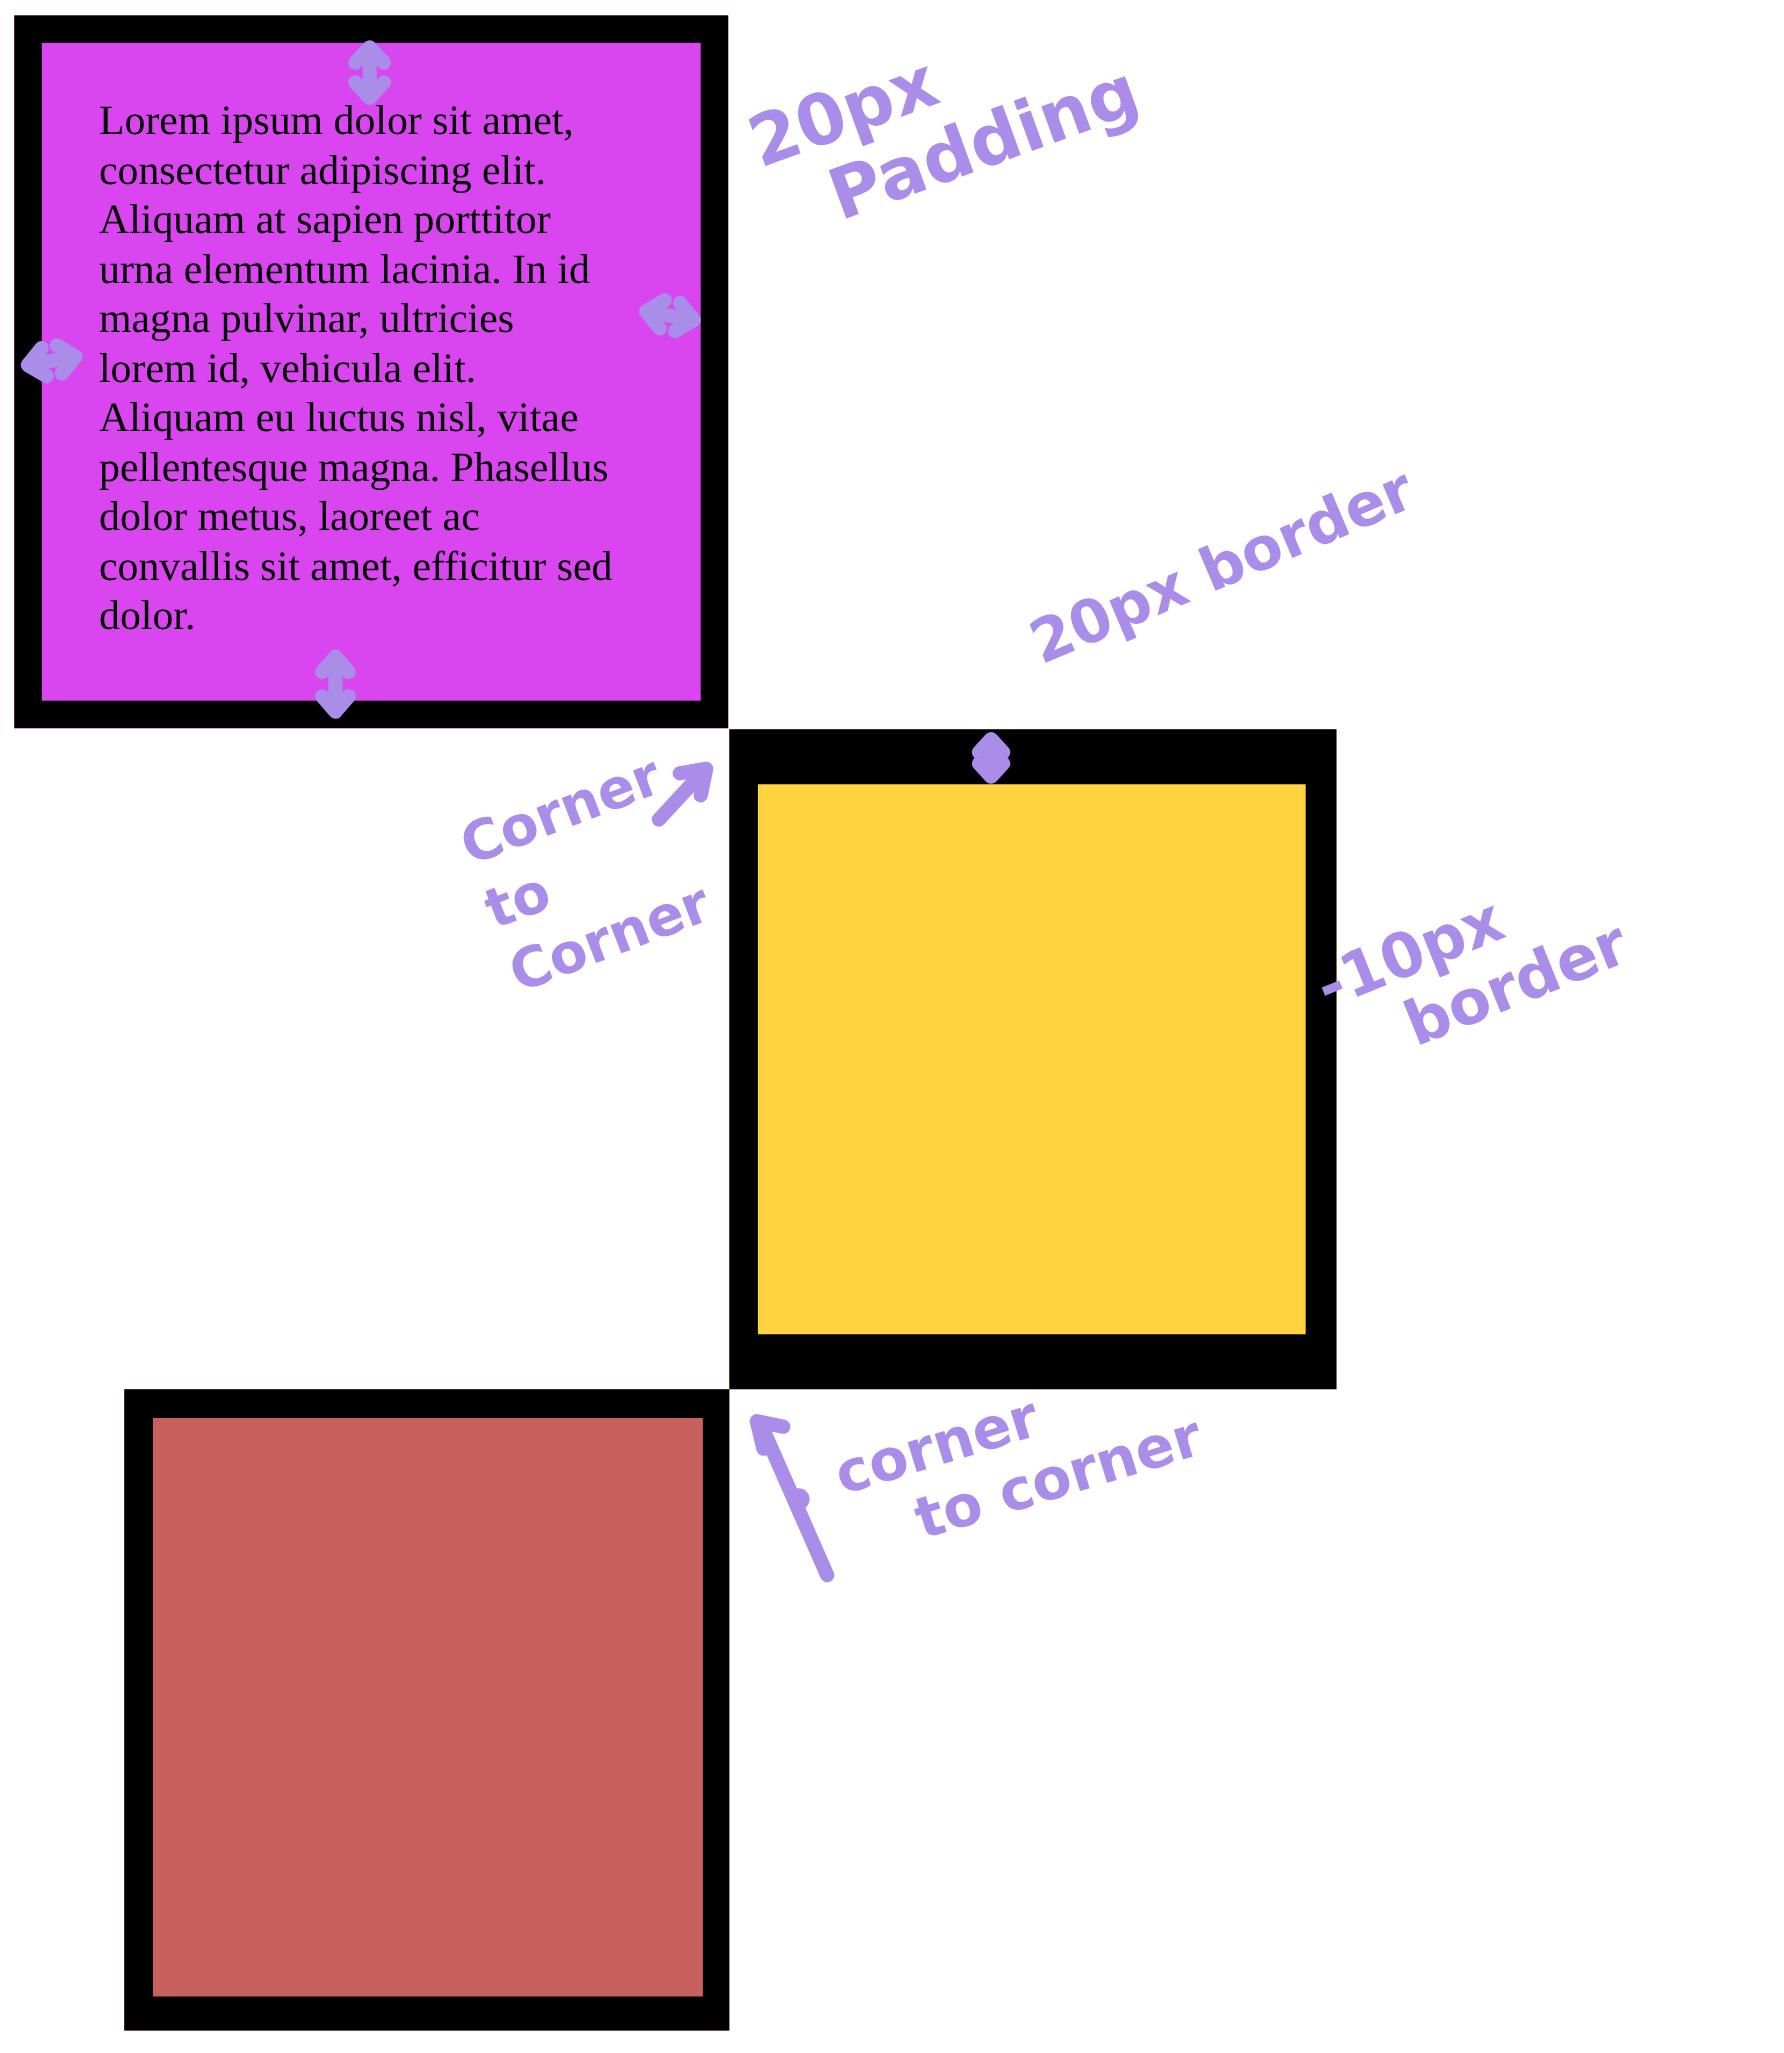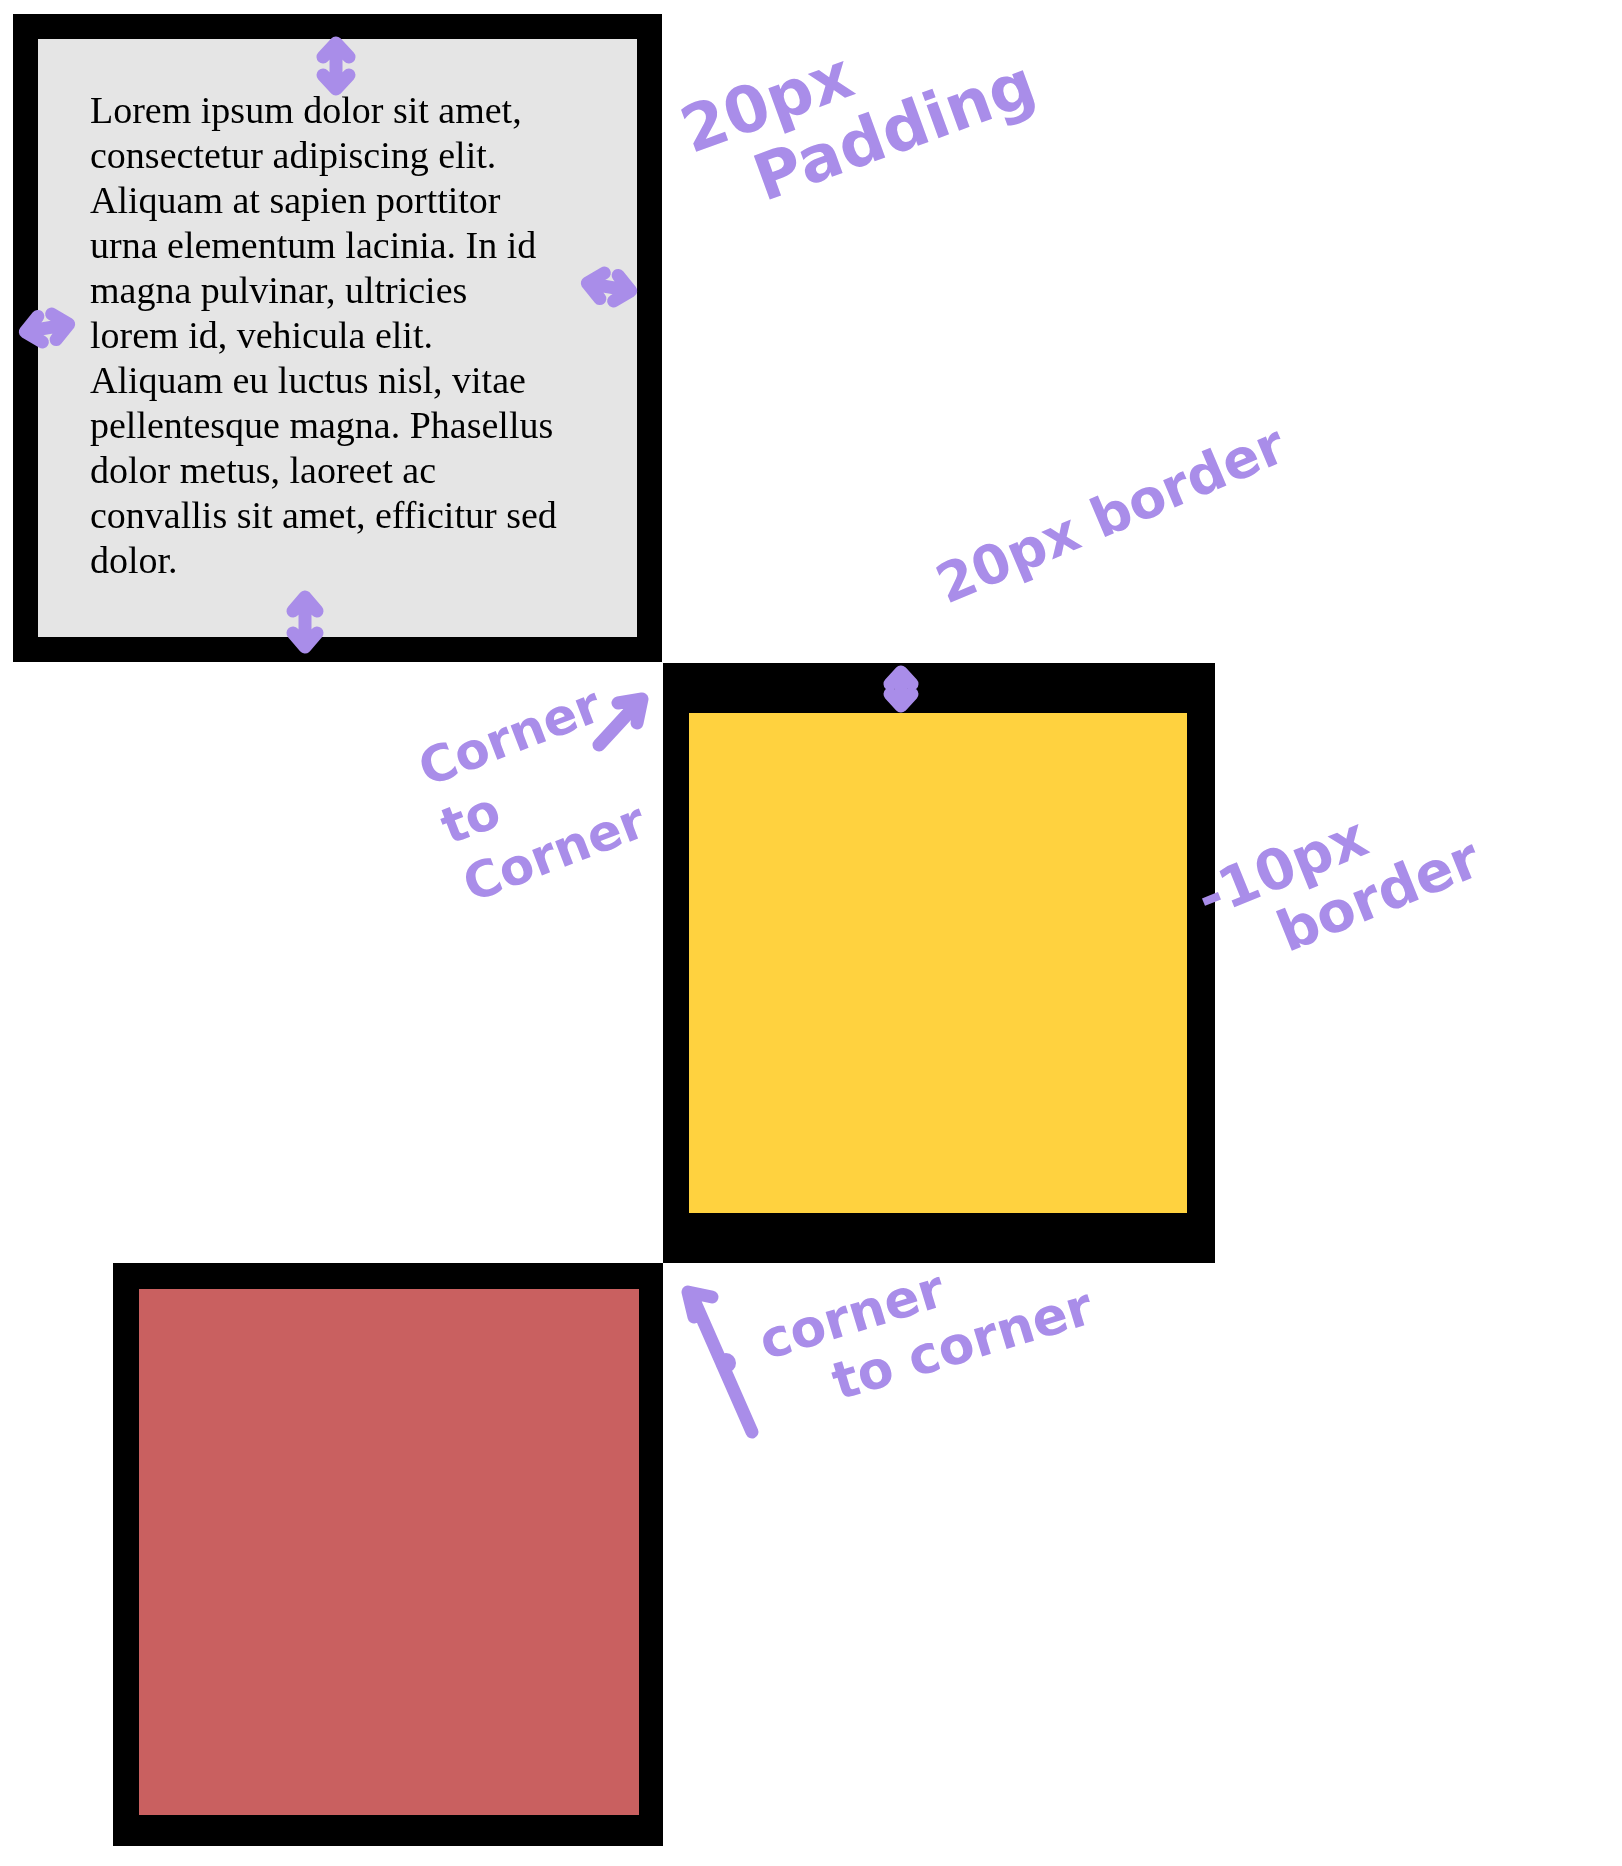--- a/index.html
+++ b/index.html
@@ -12,21 +12,21 @@
     font-family: "Liberation Sans", sans-serif;
   }
 
   
   .box { position: absolute; box-sizing: border-box; border-style: solid; border-color: #000; }
 
   #teal-box {
     left: 13px; top: 14px;
     width: 649px; height: 648px;
     border-width: 25px;
-    background: #e5e5e5;
+    background: #d946ef;
     padding: 49px 44px 40px 52px;
   }
   #teal-box .lorem {
     font-family: "Liberation Serif", "DejaVu Serif", serif;
     font-size: 38px;
     line-height: 45px;
     color: #000;
     white-space: pre-line;
   }
 

